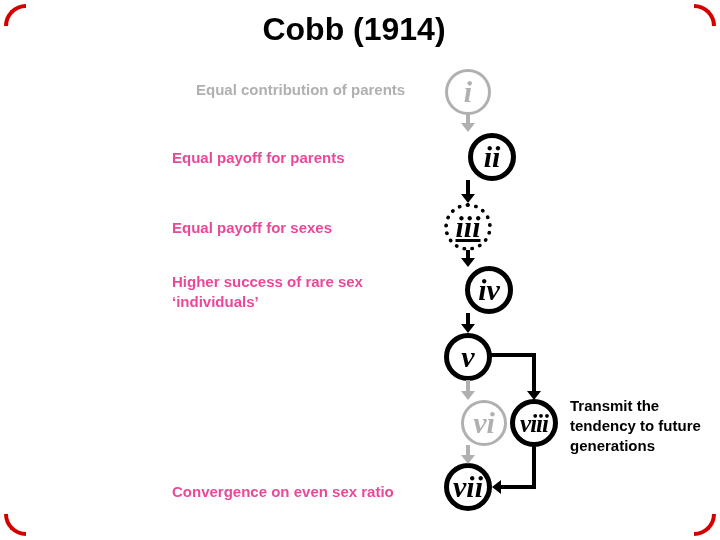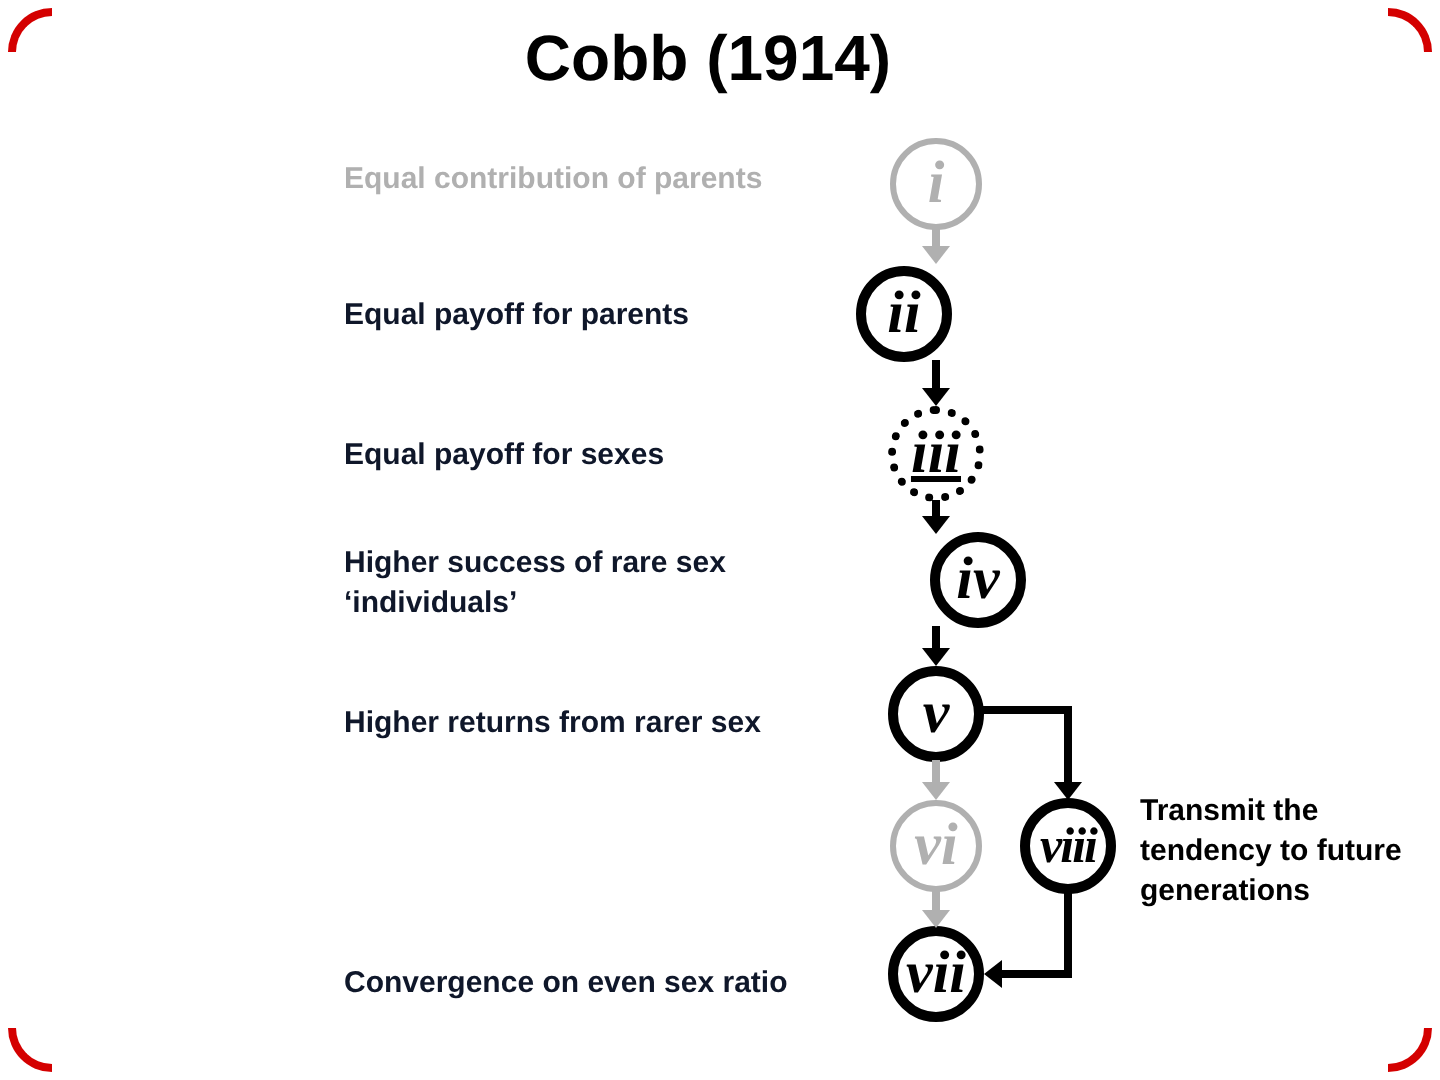--- a/index.html
+++ b/index.html
@@ -13,23 +13,23 @@
   .corner.tr{right:4px;top:4px;border-top:4px solid #d40000;border-right:4px solid #d40000;border-top-right-radius:22px;}
   .corner.bl{left:4px;bottom:4px;border-bottom:4px solid #d40000;border-left:4px solid #d40000;border-bottom-left-radius:22px;}
   .corner.br{right:4px;bottom:4px;border-bottom:4px solid #d40000;border-right:4px solid #d40000;border-bottom-right-radius:22px;}
 
   .title{
     position:absolute;left:0;top:11px;width:708px;text-align:center;
     font-size:32px;font-weight:bold;color:#000;
   }
   .label{
     position:absolute;left:172px;font:bold 15px/20px "Liberation Sans",sans-serif;
-    color:#0f172a;white-space:pre-line;
+    color:#ec4899;white-space:pre-line;
   }
-  .dim{color:#b0b0b0;}
+  .dim{color:#b0b0b0;margin-left:24px;}
   .circle{
     position:absolute;box-sizing:border-box;border-radius:50%;background:#fff;
     display:flex;align-items:center;justify-content:center;
   }
   .c-solid{width:48px;height:48px;border:5px solid #000;}
   .c-dotted{width:48px;height:48px;border:4px dotted #000;}
   .c-dim{width:46px;height:46px;border:3px solid #b0b0b0;}
   .numeral{
     font-family:"Liberation Serif",serif;font-style:italic;font-weight:bold;
     font-size:30px;color:#000;line-height:1;
@@ -66,39 +66,38 @@
   <div class="corner bl"></div>
   <div class="corner br"></div>
 
   <div class="title">Cobb (1914)</div>
 
   <div class="label dim" style="top:80px;">Equal contribution of parents</div>
   <div class="label" style="top:148px;">Equal payoff for parents</div>
   <div class="label" style="top:218px;">Equal payoff for sexes</div>
   <div class="label" style="top:272px;width:222px;">Higher success of rare sex
 ‘individuals’</div>
-  <div class="label" style="top:352px;">Higher returns from rarer sex</div>
   <div class="label" style="top:482px;">Convergence on even sex ratio</div>
 
   <div class="circle c-dim" style="left:445px;top:69px;">
     <span class="numeral gray">i</span>
   </div>
-  <div class="circle c-solid" style="left:428px;top:133px;">
+  <div class="circle c-solid" style="left:468px;top:133px;">
     <span class="numeral">ii</span>
   </div>
   <div class="circle c-dotted" style="left:444px;top:203px;text-decoration:underline;">
     <span class="numeral">iii</span>
   </div>
   <div class="circle c-solid" style="left:465px;top:266px;">
     <span class="numeral">iv</span>
   </div>
   <div class="circle c-solid" style="left:444px;top:333px;">
     <span class="numeral">v</span>
   </div>
-  <div class="circle c-dim" style="left:445px;top:400px;text-align:center;">
+  <div class="circle c-dim" style="left:461px;top:400px;text-align:center;">
     <span class="numeral gray">vi</span>
   </div>
   <div class="circle c-solid" style="left:510px;top:399px;">
     <span class="numeral small">viii</span>
   </div>
 
   <div class="circle c-solid" style="left:444px;top:463px;">
     <span class="numeral">vii</span>
   </div>
 

